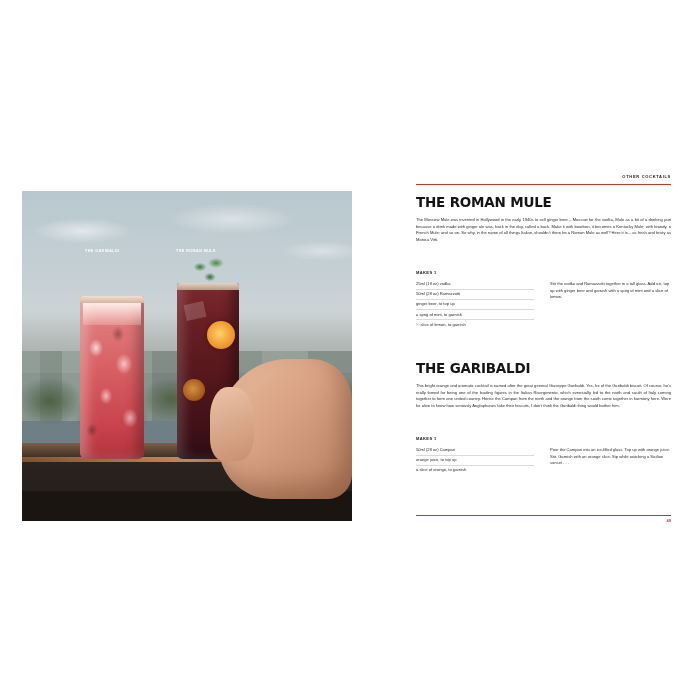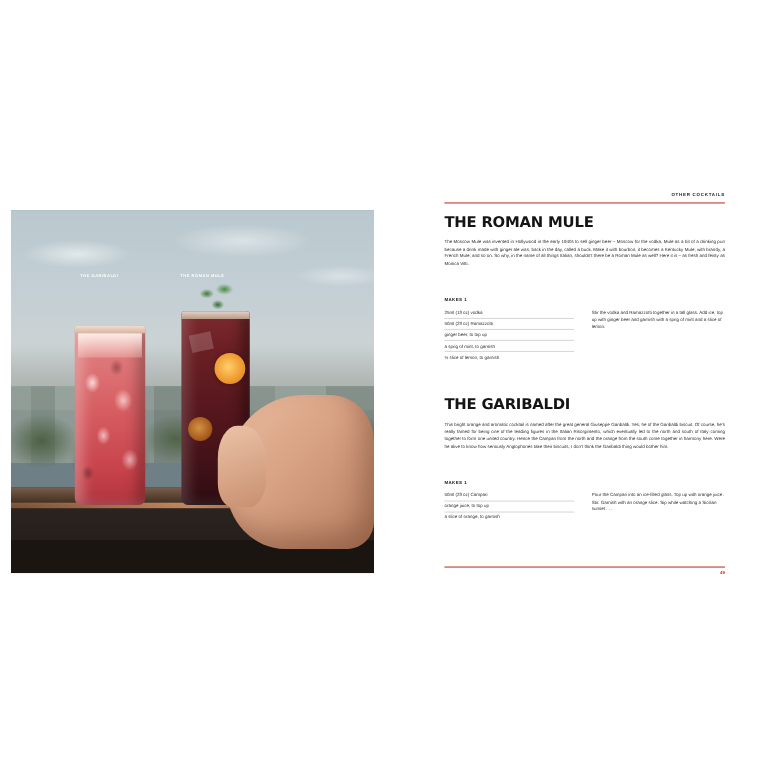--- a/index.html
+++ b/index.html
@@ -10,21 +10,21 @@
   body {
     width: 700px;
     height: 700px;
     font-family: "Liberation Sans", sans-serif;
     color: #1a1a1a;
     overflow: hidden;
   }
 
   .spread {
     position: absolute;
-    left: 0;
+    left: 12px;
     top: 0;
     width: 624px;
     height: 700px;
   }
 
   
   .photo-page {
     position: absolute;
     left: 10px;
     top: 191px;

